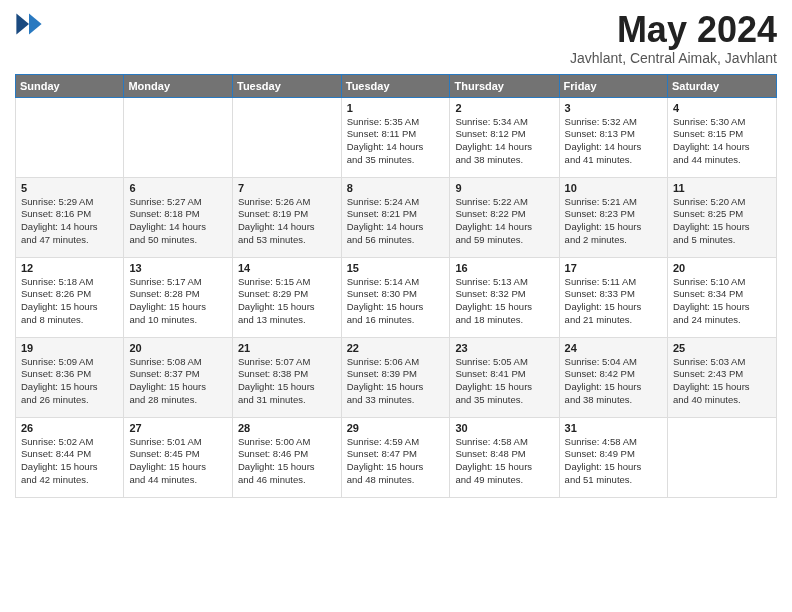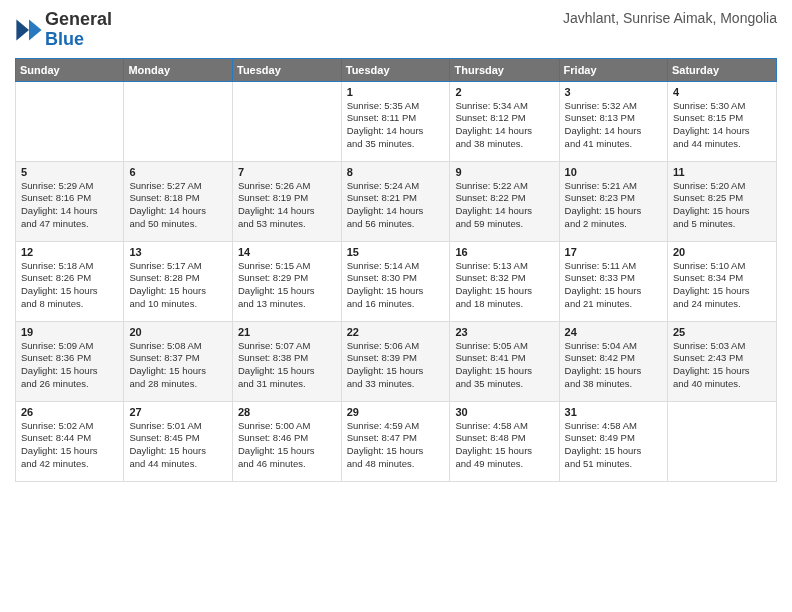--- a/index.html
+++ b/index.html
@@ -94,27 +94,24 @@
 
 <div class="page">
   <div class="header">
     <div class="logo">
       <svg class="logo-icon" viewBox="0 0 40 40">
         <rect x="0" y="0" width="40" height="40" fill="white"></rect>
 
         <polygon points="20,5 38,20 20,35" fill="#2979c0"></polygon>
         <polygon points="2,5 20,20 2,35" fill="#1a4a80"></polygon>
       </svg>
-      <div class="logo-text">
-        <span class="logo-general">General</span><br>
-        <span class="logo-blue">Blue</span>
-      </div>
     </div>
     <div class="title-block">
-      <div class="location">Javhlant, Sunrise Aimak, Mongolia</div>
+      <div class="month-title">May 2024</div>
+      <div class="location">Javhlant, Central Aimak, Javhlant</div>
     </div>
   </div>
 
   <table class="calendar">
     <thead>
       <tr>
       <th>Sunday</th>
           <th>Monday</th>
           <th>Tuesday</th>
           <th>Tuesday</th>

